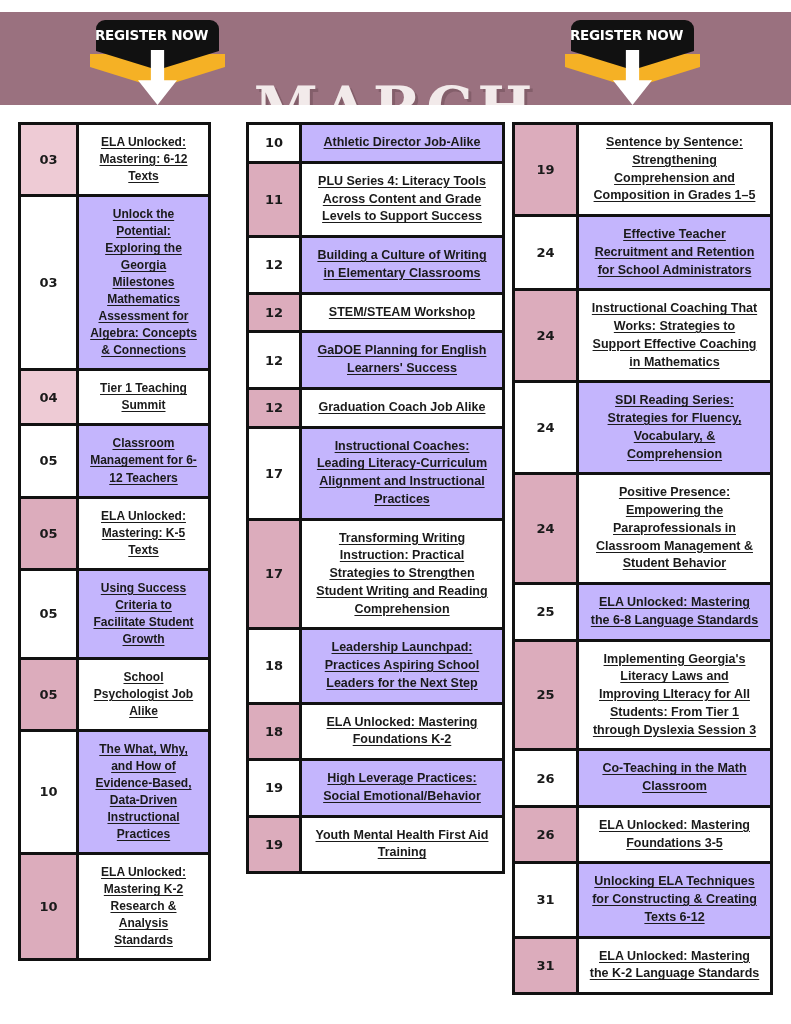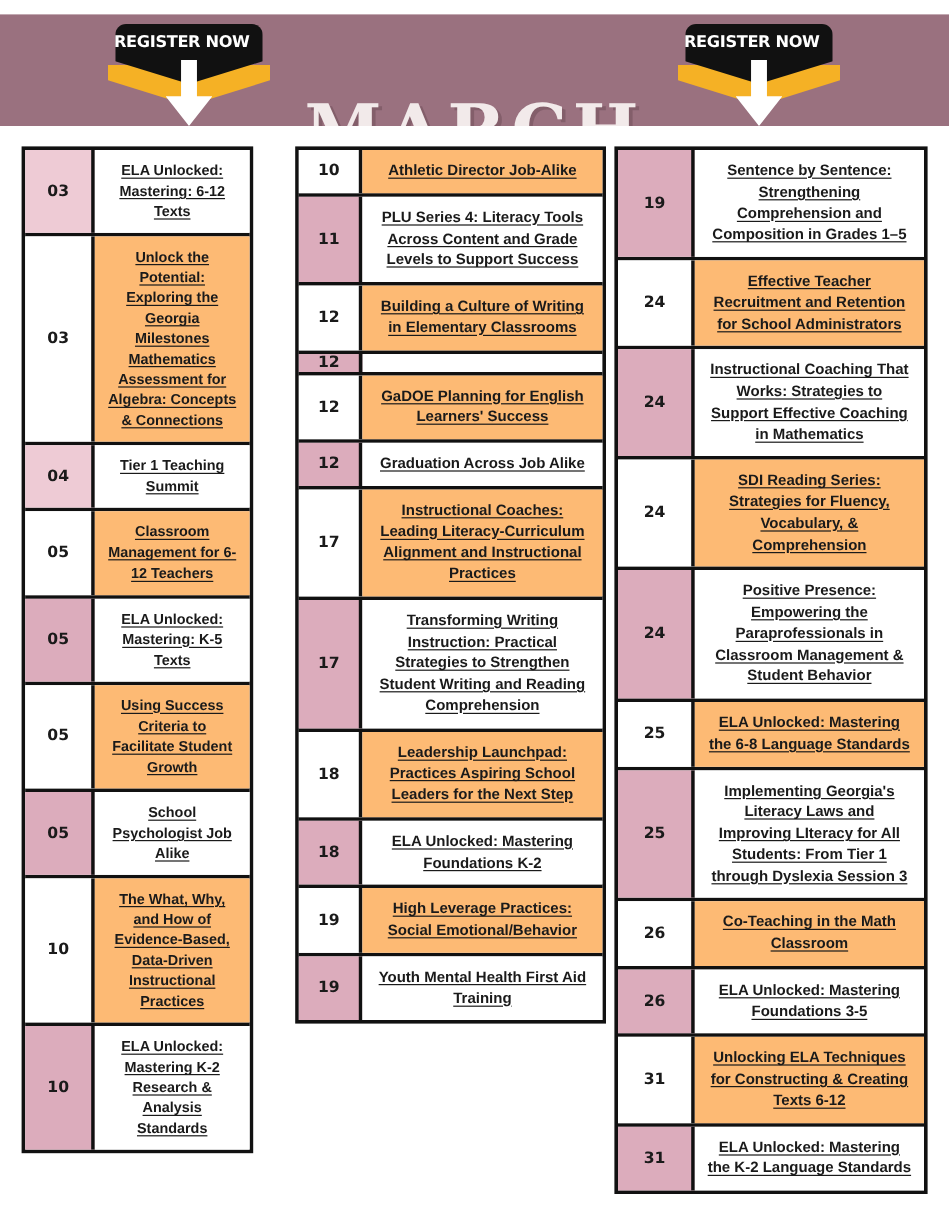--- a/index.html
+++ b/index.html
@@ -134,21 +134,21 @@
     font-size: 12.5px;
     line-height: 1.42;
     color: #1a1a1a;
     text-decoration: underline;
     text-underline-offset: 2px;
   }
   .col-1 .title-cell span { font-size: 12px; }
 
   .bg-pink  { background: #dcacbc; }
   .bg-pink-light { background: #eecbd5; }
-  .bg-blush { background: #fdba74; }
+  .bg-blush { background: #c4b5fd; }
   .bg-white { background: #ffffff; }
 </style>
 </head>
 <body>
 
 <div class="header-band">
 
   <div class="badge badge-left">
     <div class="ribbon"></div>
     <div class="plaque"></div>
@@ -238,31 +238,34 @@
         </div>
       </div>
       <div class="row">
         <div class="date-cell bg-white">12</div>
         <div class="title-cell bg-blush">
           <span>Building a Culture of Writing in Elementary Classrooms</span>
         </div>
       </div>
       <div class="row">
         <div class="date-cell bg-pink">12</div>
+        <div class="title-cell bg-white">
+          <span>STEM/STEAM Workshop</span>
+        </div>
       </div>
       <div class="row">
         <div class="date-cell bg-white">12</div>
         <div class="title-cell bg-blush">
           <span>GaDOE Planning for English Learners' Success</span>
         </div>
       </div>
       <div class="row">
         <div class="date-cell bg-pink">12</div>
         <div class="title-cell bg-white">
-          <span>Graduation Across Job Alike</span>
+          <span>Graduation Coach Job Alike</span>
         </div>
       </div>
       <div class="row">
         <div class="date-cell bg-white">17</div>
         <div class="title-cell bg-blush">
           <span>Instructional Coaches: Leading Literacy-Curriculum Alignment and Instructional Practices</span>
         </div>
       </div>
       <div class="row">
         <div class="date-cell bg-pink">17</div>

